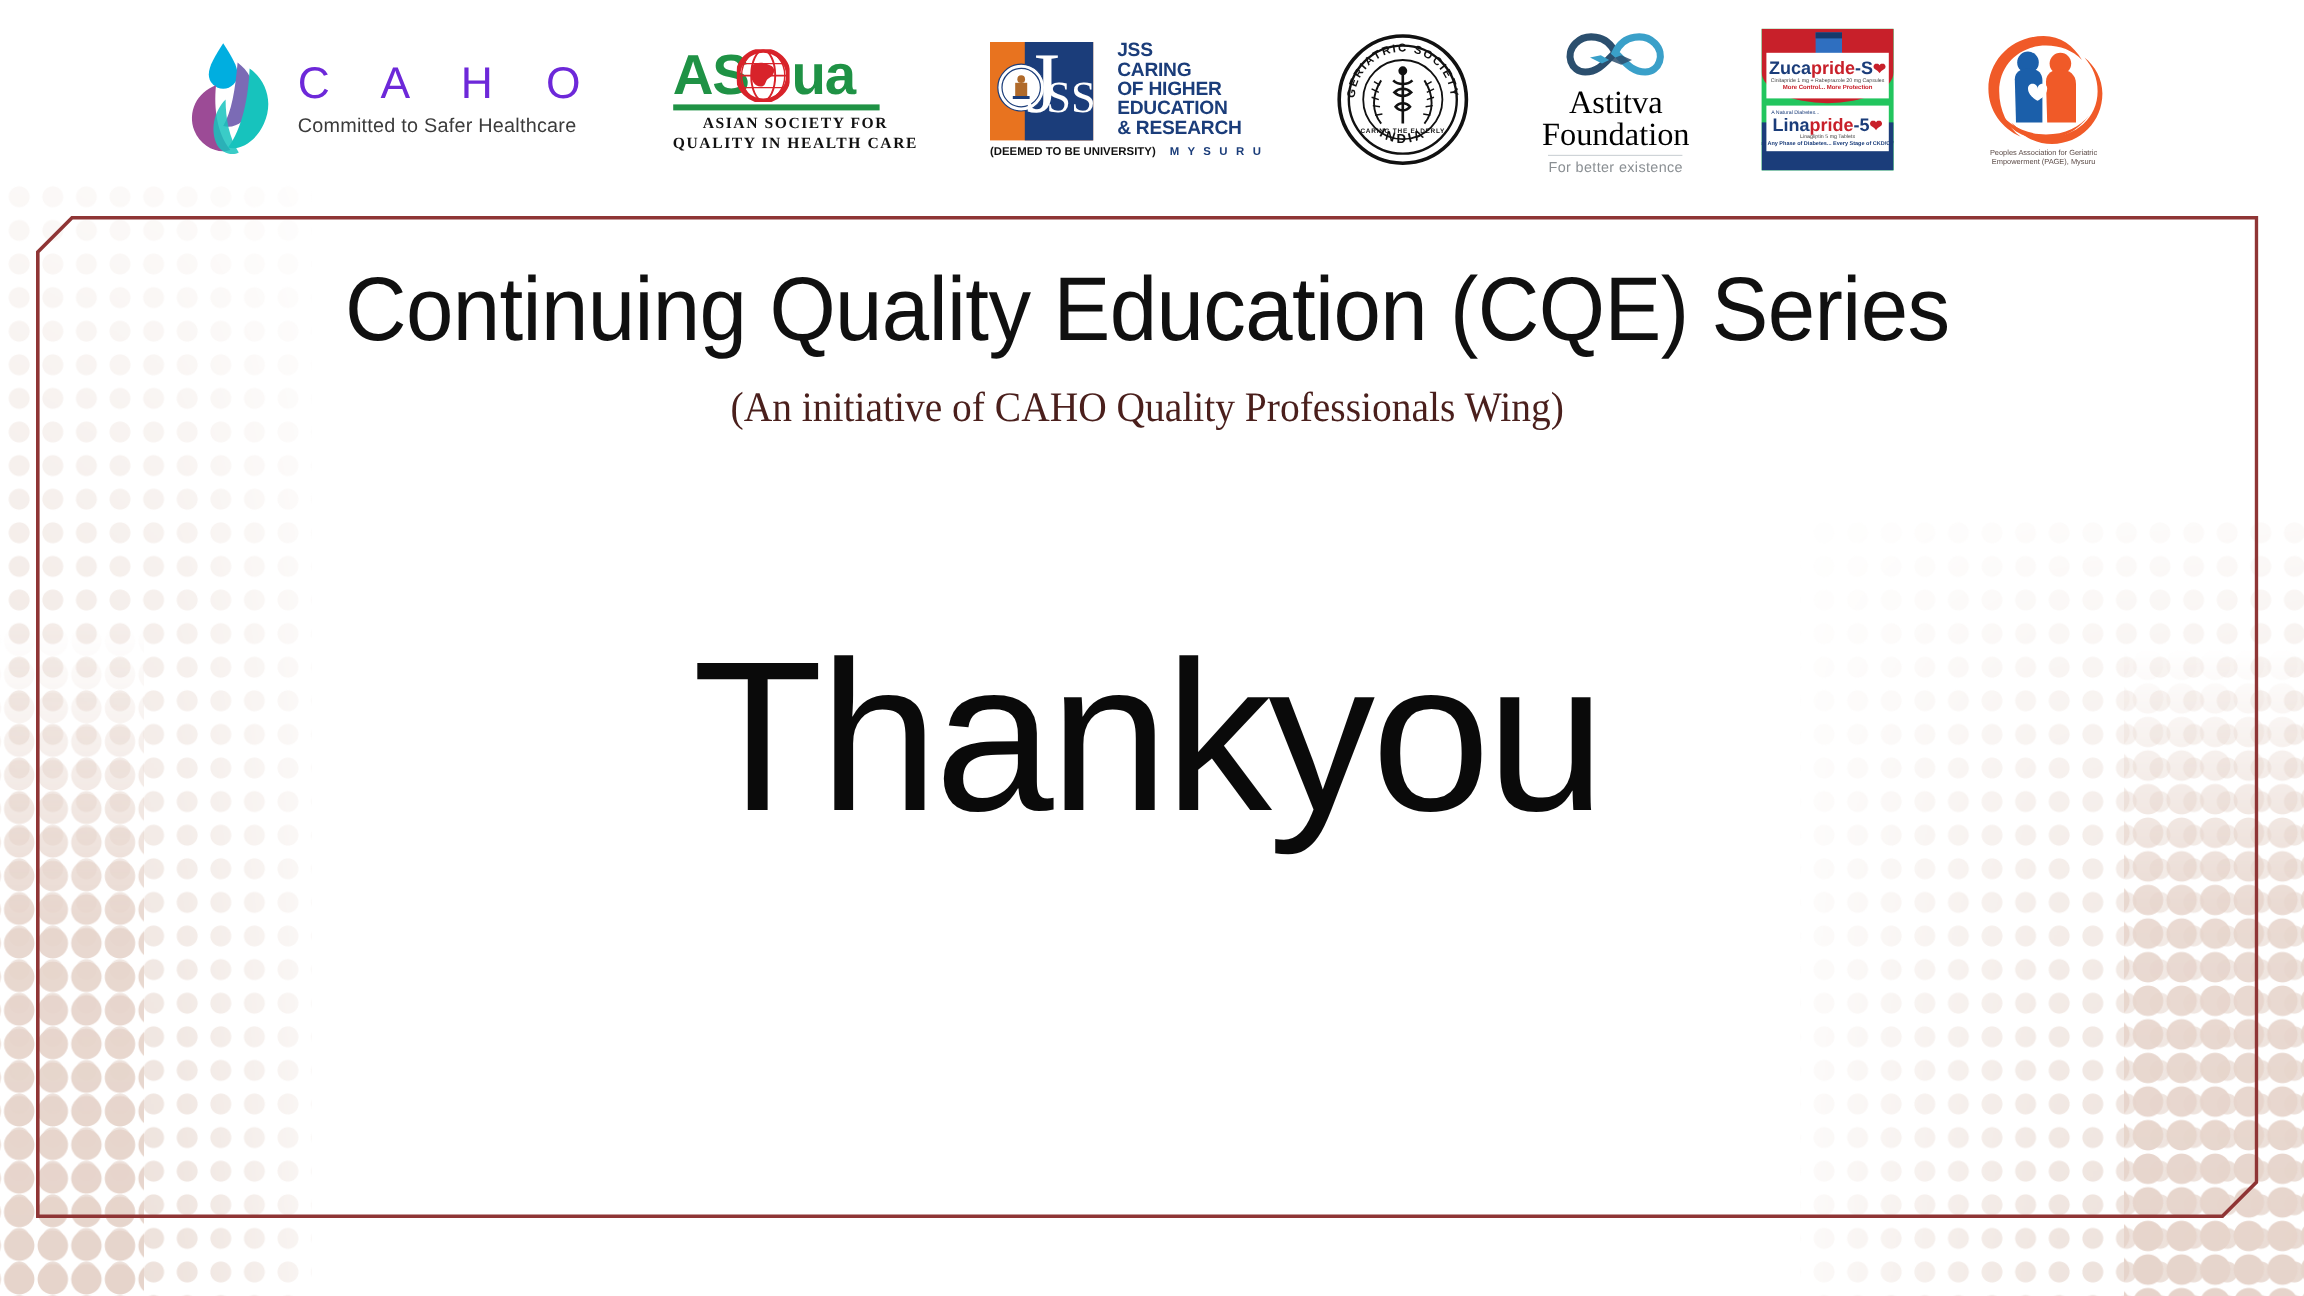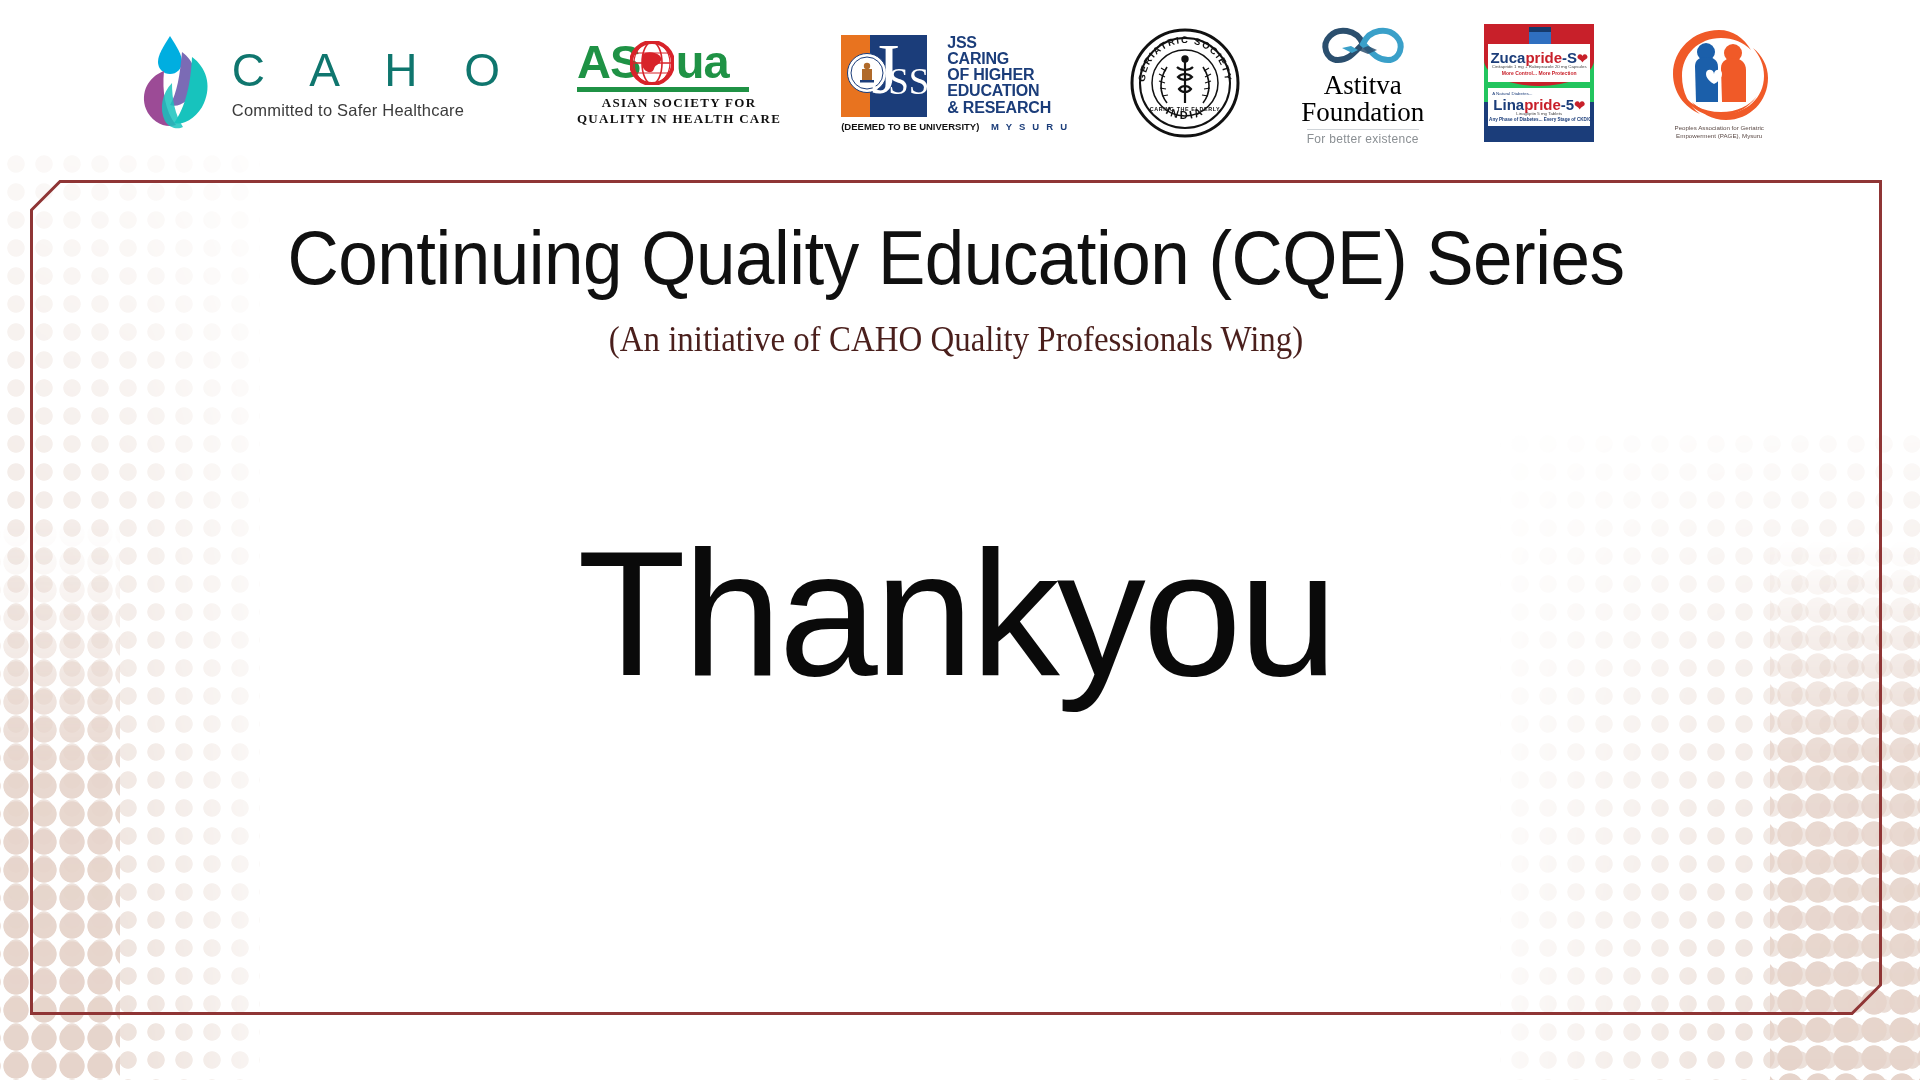--- a/index.html
+++ b/index.html
@@ -92,23 +92,23 @@
     justify-content: center;
     gap: 60px;
     z-index: 4;
   }
   .logo { display: flex; align-items: center; }
 
   
   .caho { gap: 10px; }
   .caho-text { display: flex; flex-direction: column; align-items: flex-start; }
   .caho-word {
-    font-size: 46px;
+    font-size: 37px;
     letter-spacing: 17px;
-    color: #0f766e;
+    color: #6d28d9;
     font-weight: 400;
     line-height: 1;
     font-family: "Liberation Sans", sans-serif;
   }
   .caho-tag {
     font-size: 16.5px;
     color: #3b3b3b;
     margin-top: 8px;
     letter-spacing: .2px;
   }

